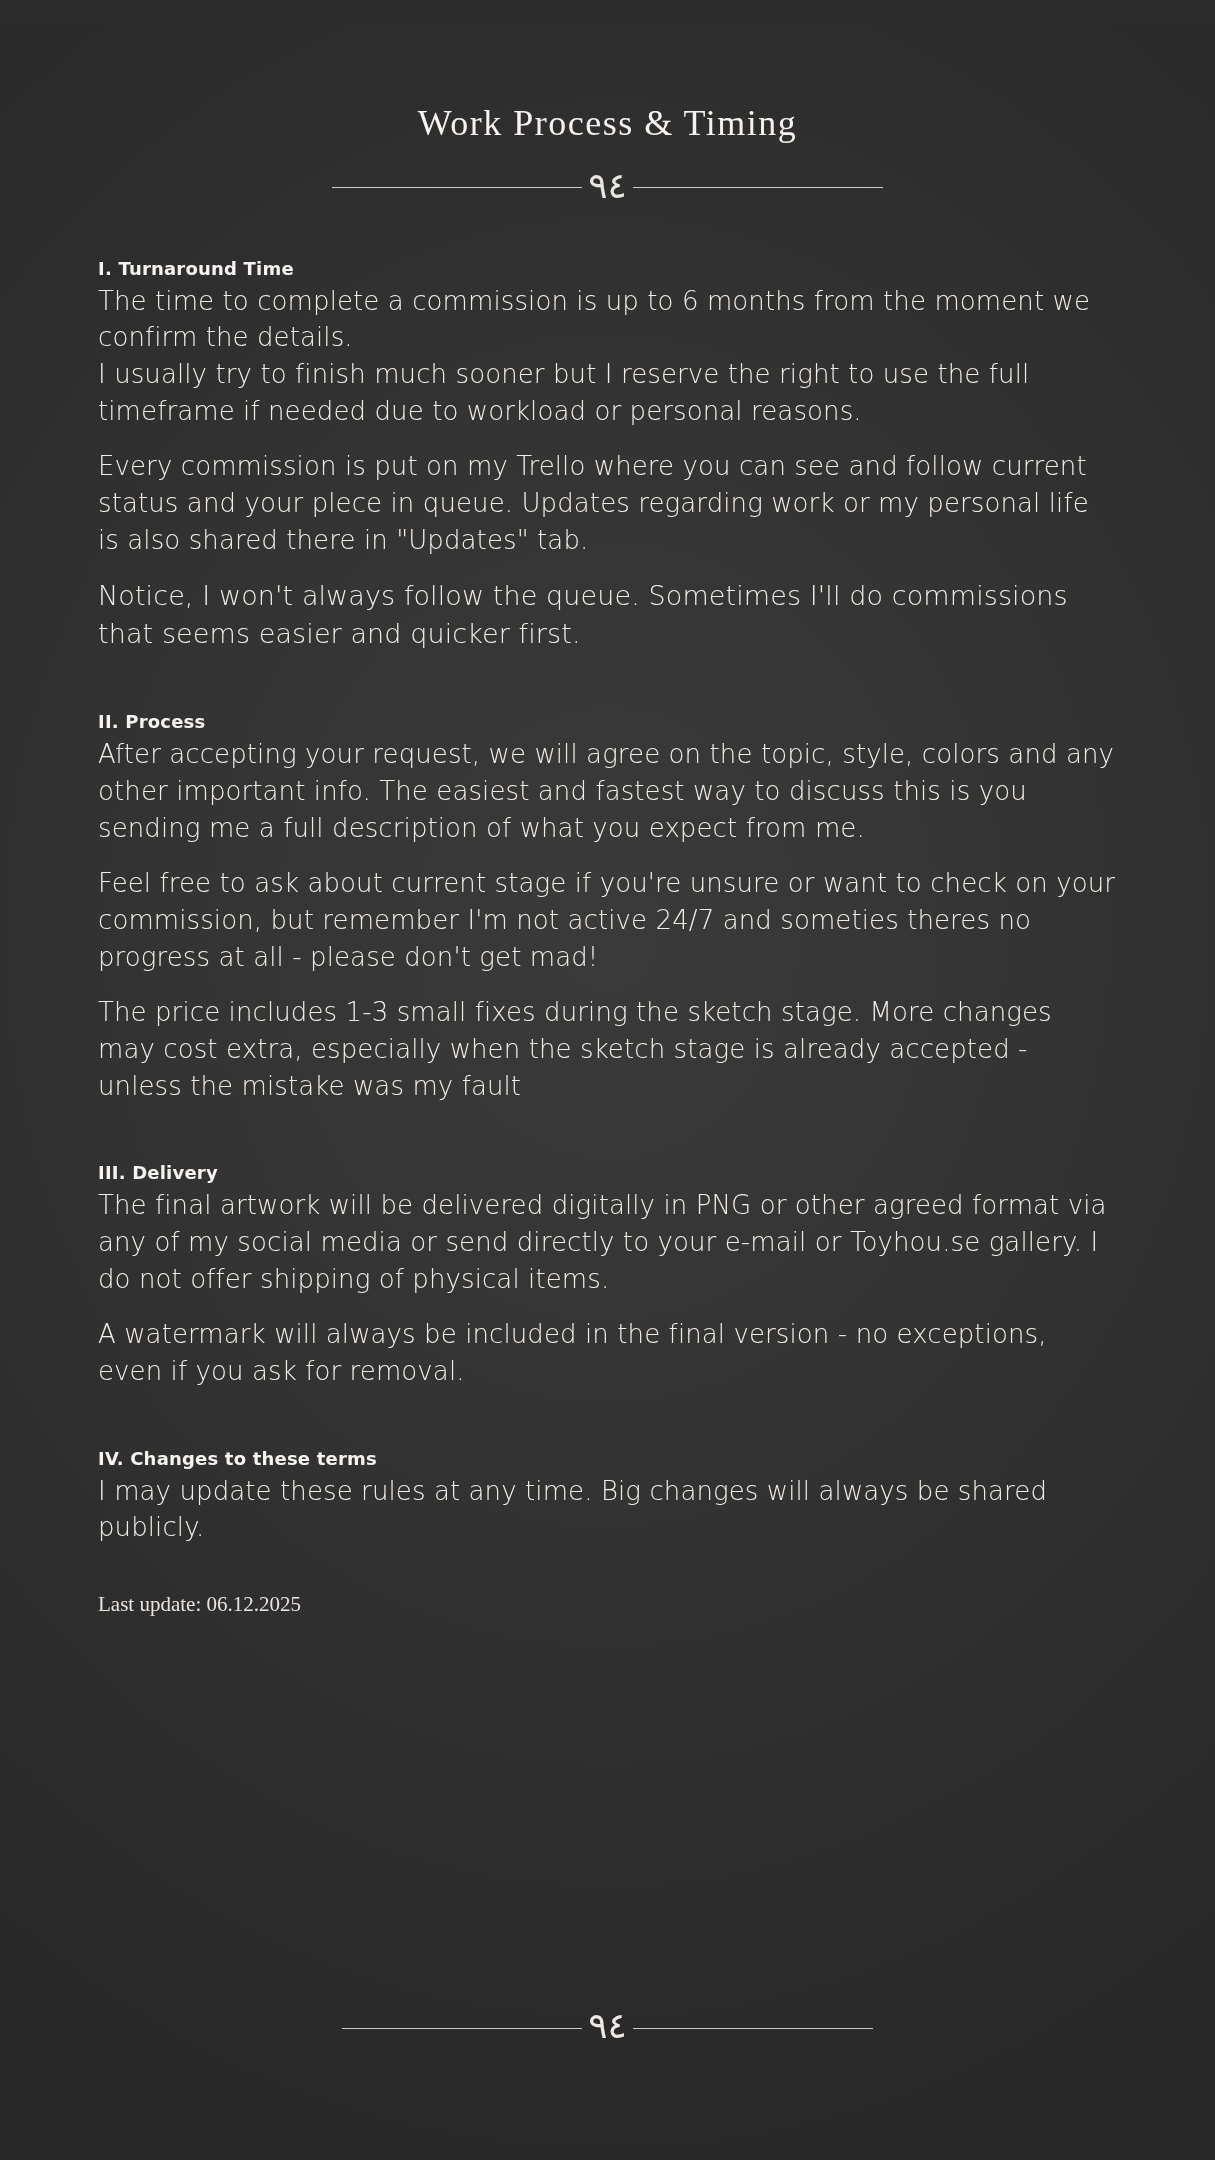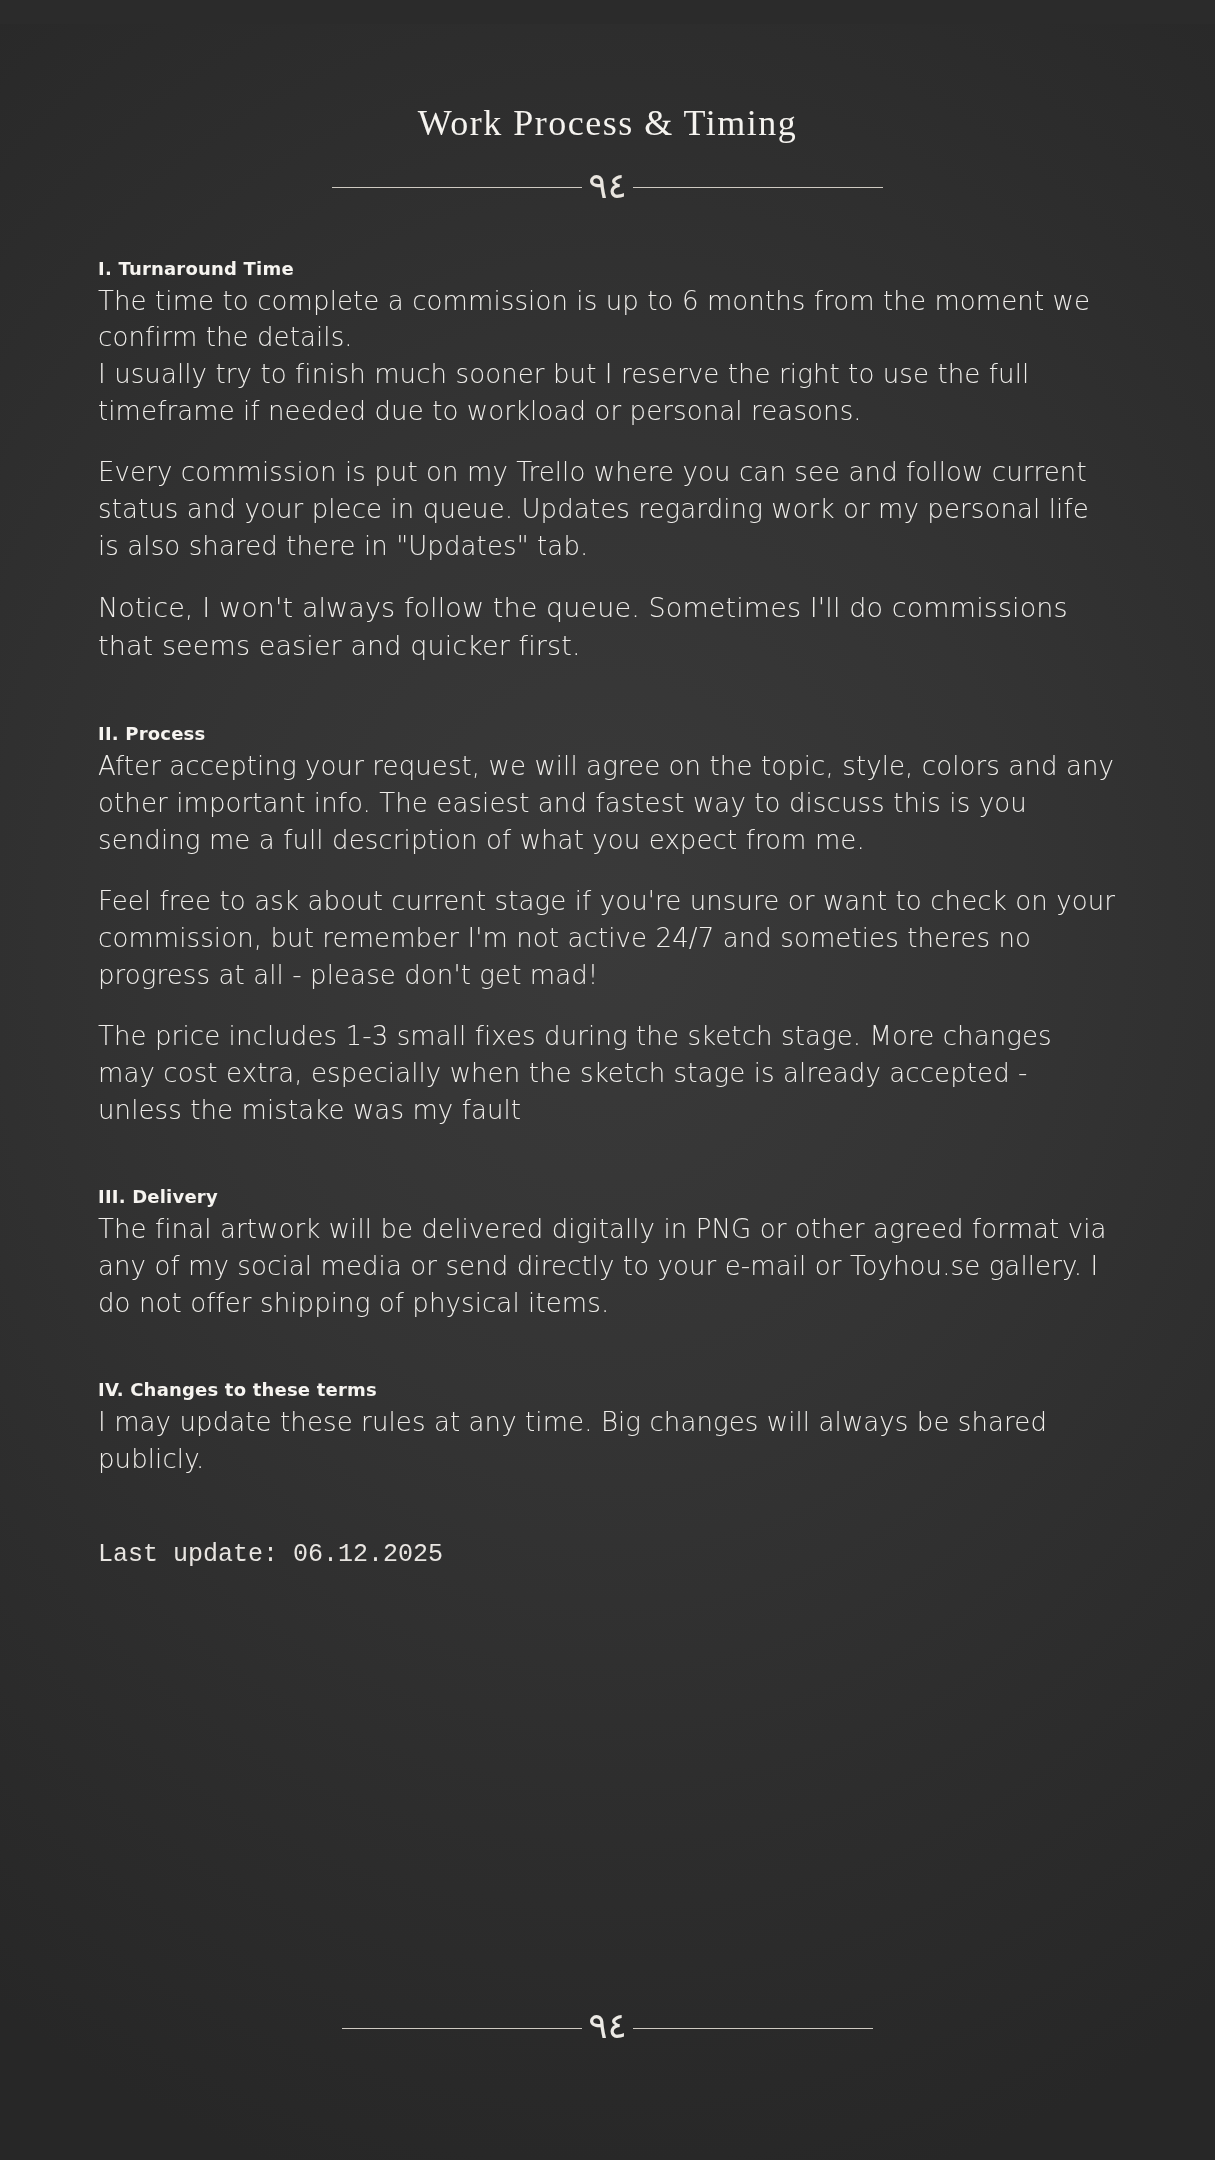--- a/index.html
+++ b/index.html
@@ -72,30 +72,30 @@
   p.body {
     font-family: "DejaVu Sans", sans-serif;
     font-size: 26px;
     line-height: 1.41;
     color: #efedea;
     margin: 0;
     letter-spacing: 0.1px;
     font-weight: 300;
   }
   p.body + p.body {
-    margin-top: 25px;
+    margin-top: 19px;
   }
   p.small {
     font-size: 27px;
   }
   .lastupdate {
-    font-family: Liberation Mono, monospace;
-    font-size: 25px;
+    font-family: Liberation Serif, serif;
+    font-size: 21px;
     color: #e8e5e1;
-    margin-top: 62px;
+    margin-top: 46px;
     font-weight: 300;
   }
   .footer-divider {
     position: absolute;
     left: 0;
     right: 0;
     bottom: 138px;
     display: flex;
     align-items: center;
     justify-content: center;
@@ -135,20 +135,21 @@
     <p class="body">Every commission is put on my Trello where you can see and follow current status and your plece in queue. Updates regarding work or my personal life is also shared there in "Updates" tab.</p>
     <p class="body small">Notice, I won't always follow the queue. Sometimes I'll do commissions that seems easier and quicker first.</p>
 
     <h2 class="sec-heading spaced">II. Process</h2>
     <p class="body">After accepting your request, we will agree on the topic, style, colors and any other important info. The easiest and fastest way to discuss this is you sending me a full description of what you expect from me.</p>
     <p class="body">Feel free to ask about current stage if you're unsure or want to check on your commission, but remember I'm not active 24/7 and someties theres no progress at all - please don't get mad!</p>
     <p class="body">The price includes 1-3 small fixes during the sketch stage. More changes may cost extra, especially when the sketch stage is already accepted - unless the mistake was my fault</p>
 
     <h2 class="sec-heading spaced">III. Delivery</h2>
     <p class="body">The final artwork will be delivered digitally in PNG or other agreed format via any of my social media or send directly to your e-mail or Toyhou.se gallery. I do not offer shipping of physical items.</p>
+    <p class="body">A watermark will always be included in the final version - no exceptions, even if you ask for removal.</p>
 
     <h2 class="sec-heading spaced">IV. Changes to these terms</h2>
     <p class="body">I may update these rules at any time. Big changes will always be shared publicly.</p>
 
     <div class="lastupdate">Last update: 06.12.2025</div>
   </div>
 
   <div class="footer-divider">
     <span class="line"></span>
     <span class="ornament">٩٤</span>

